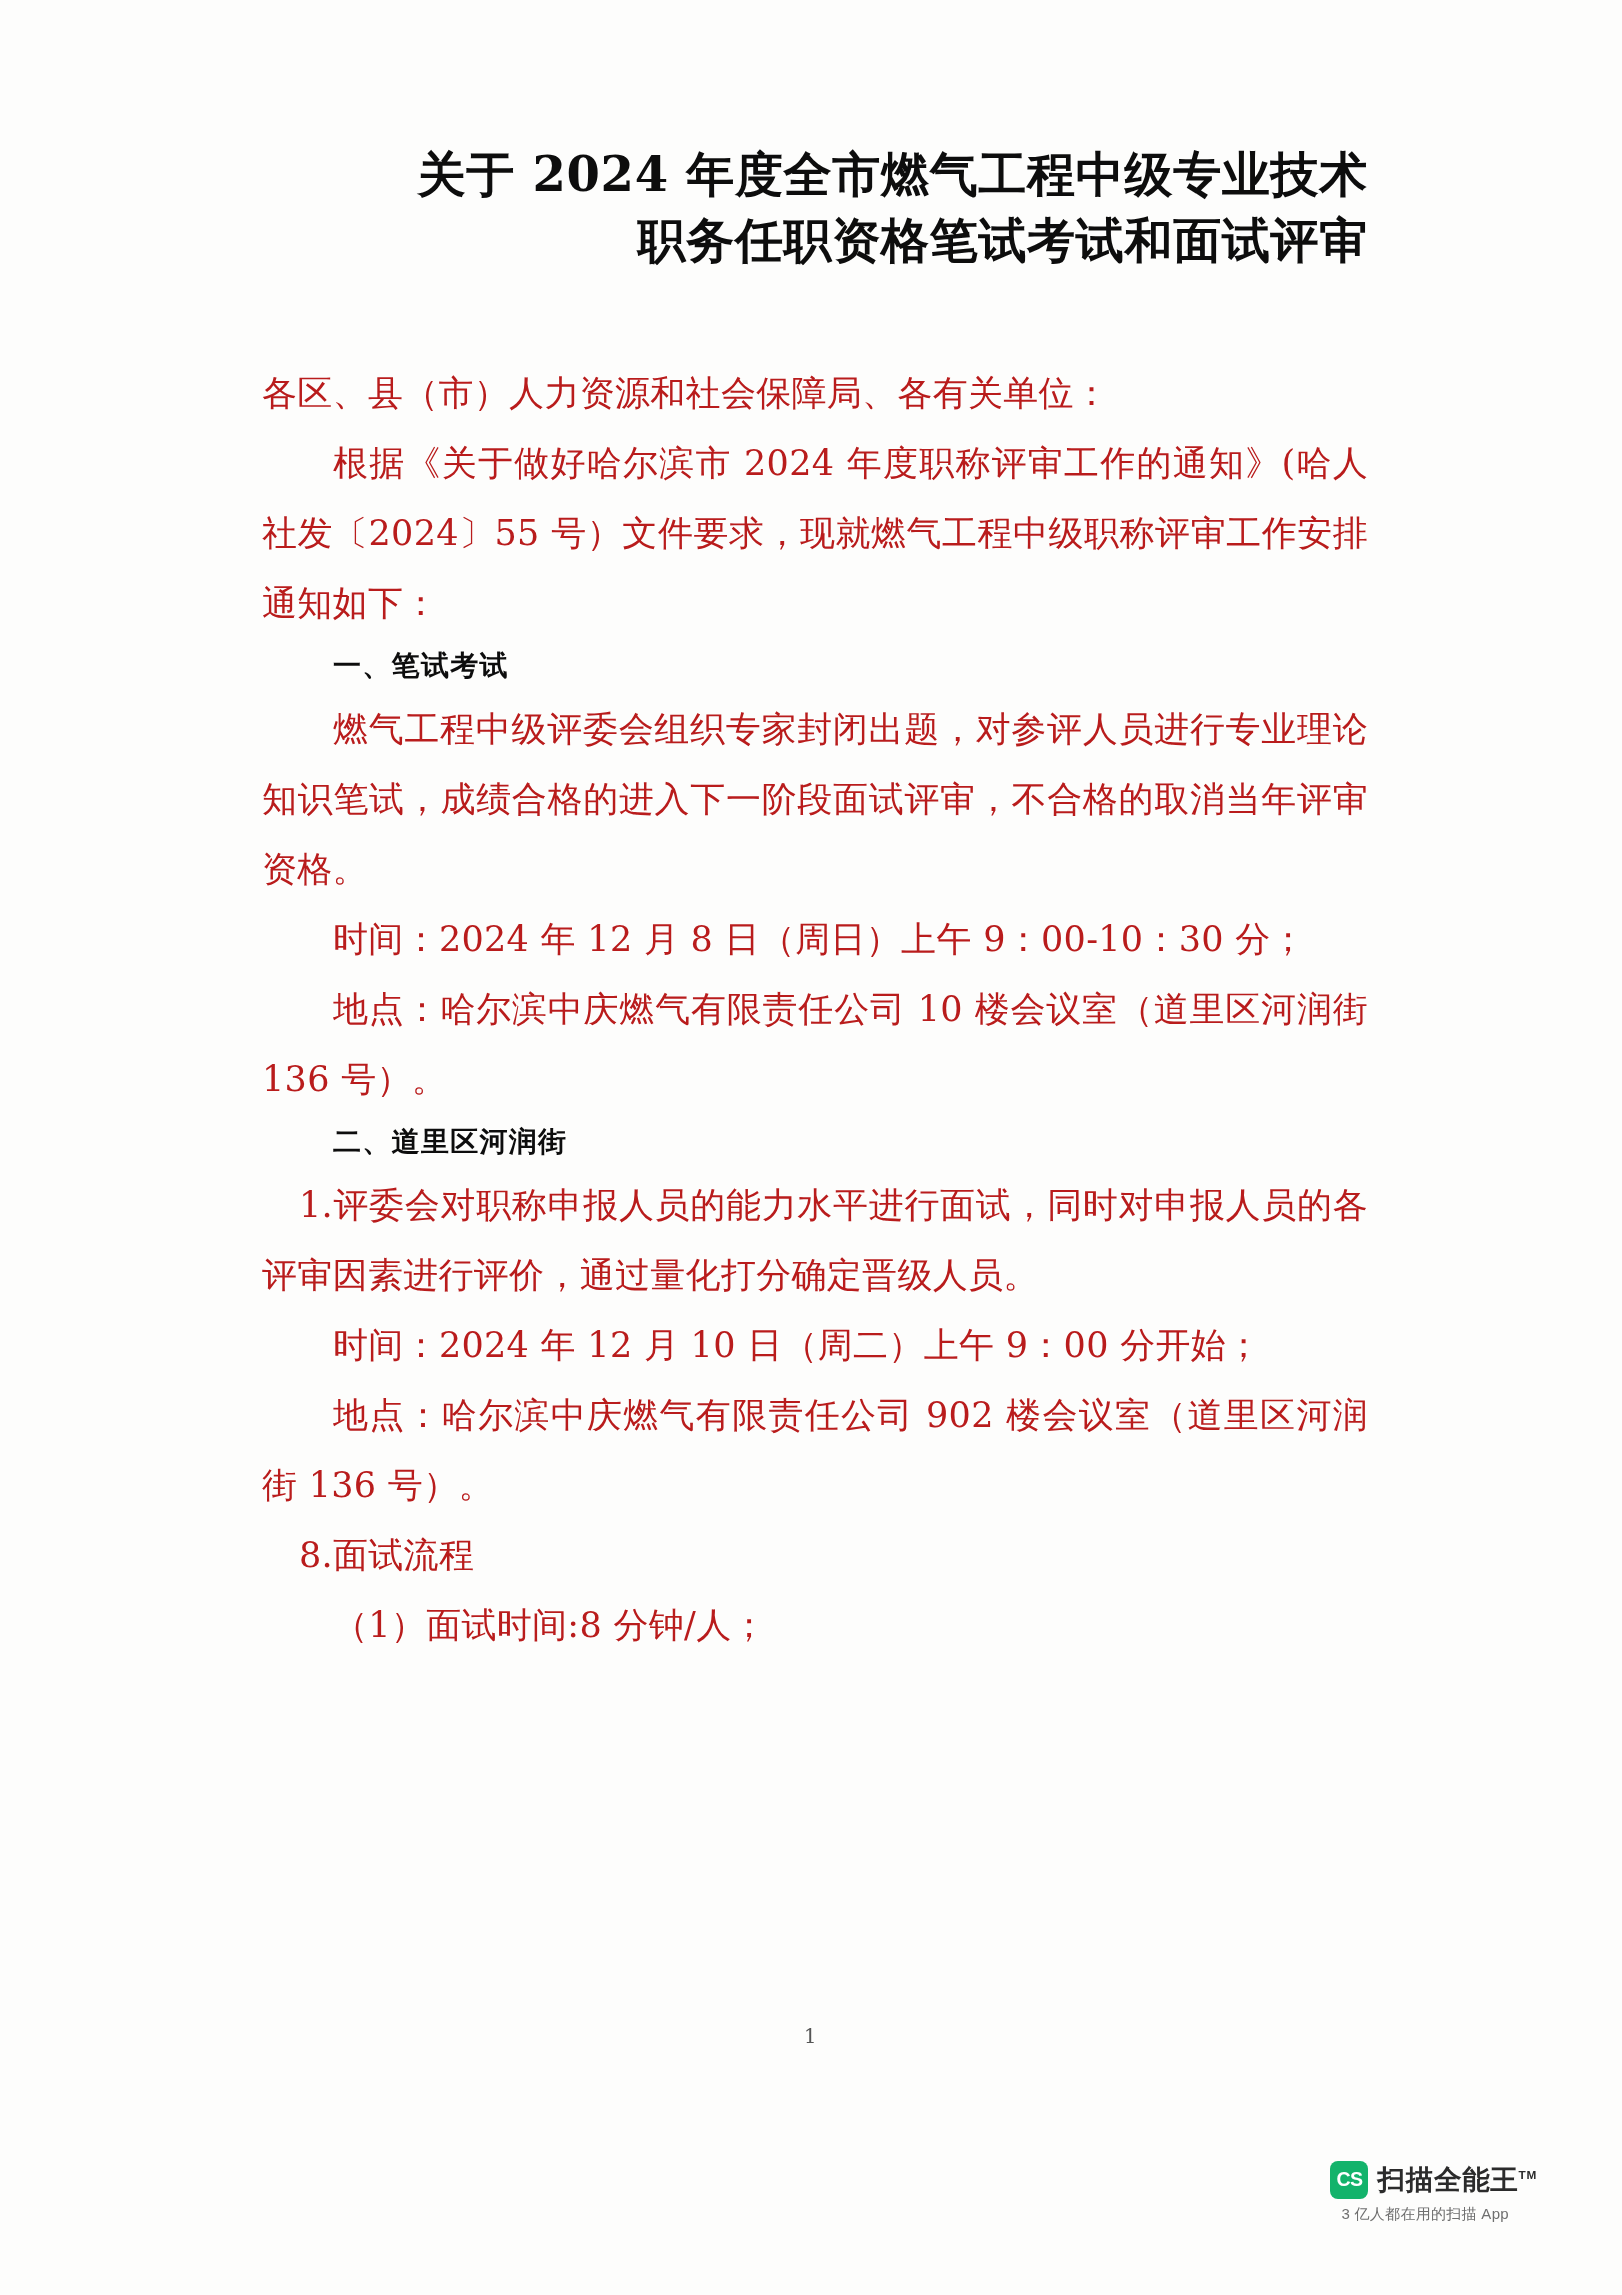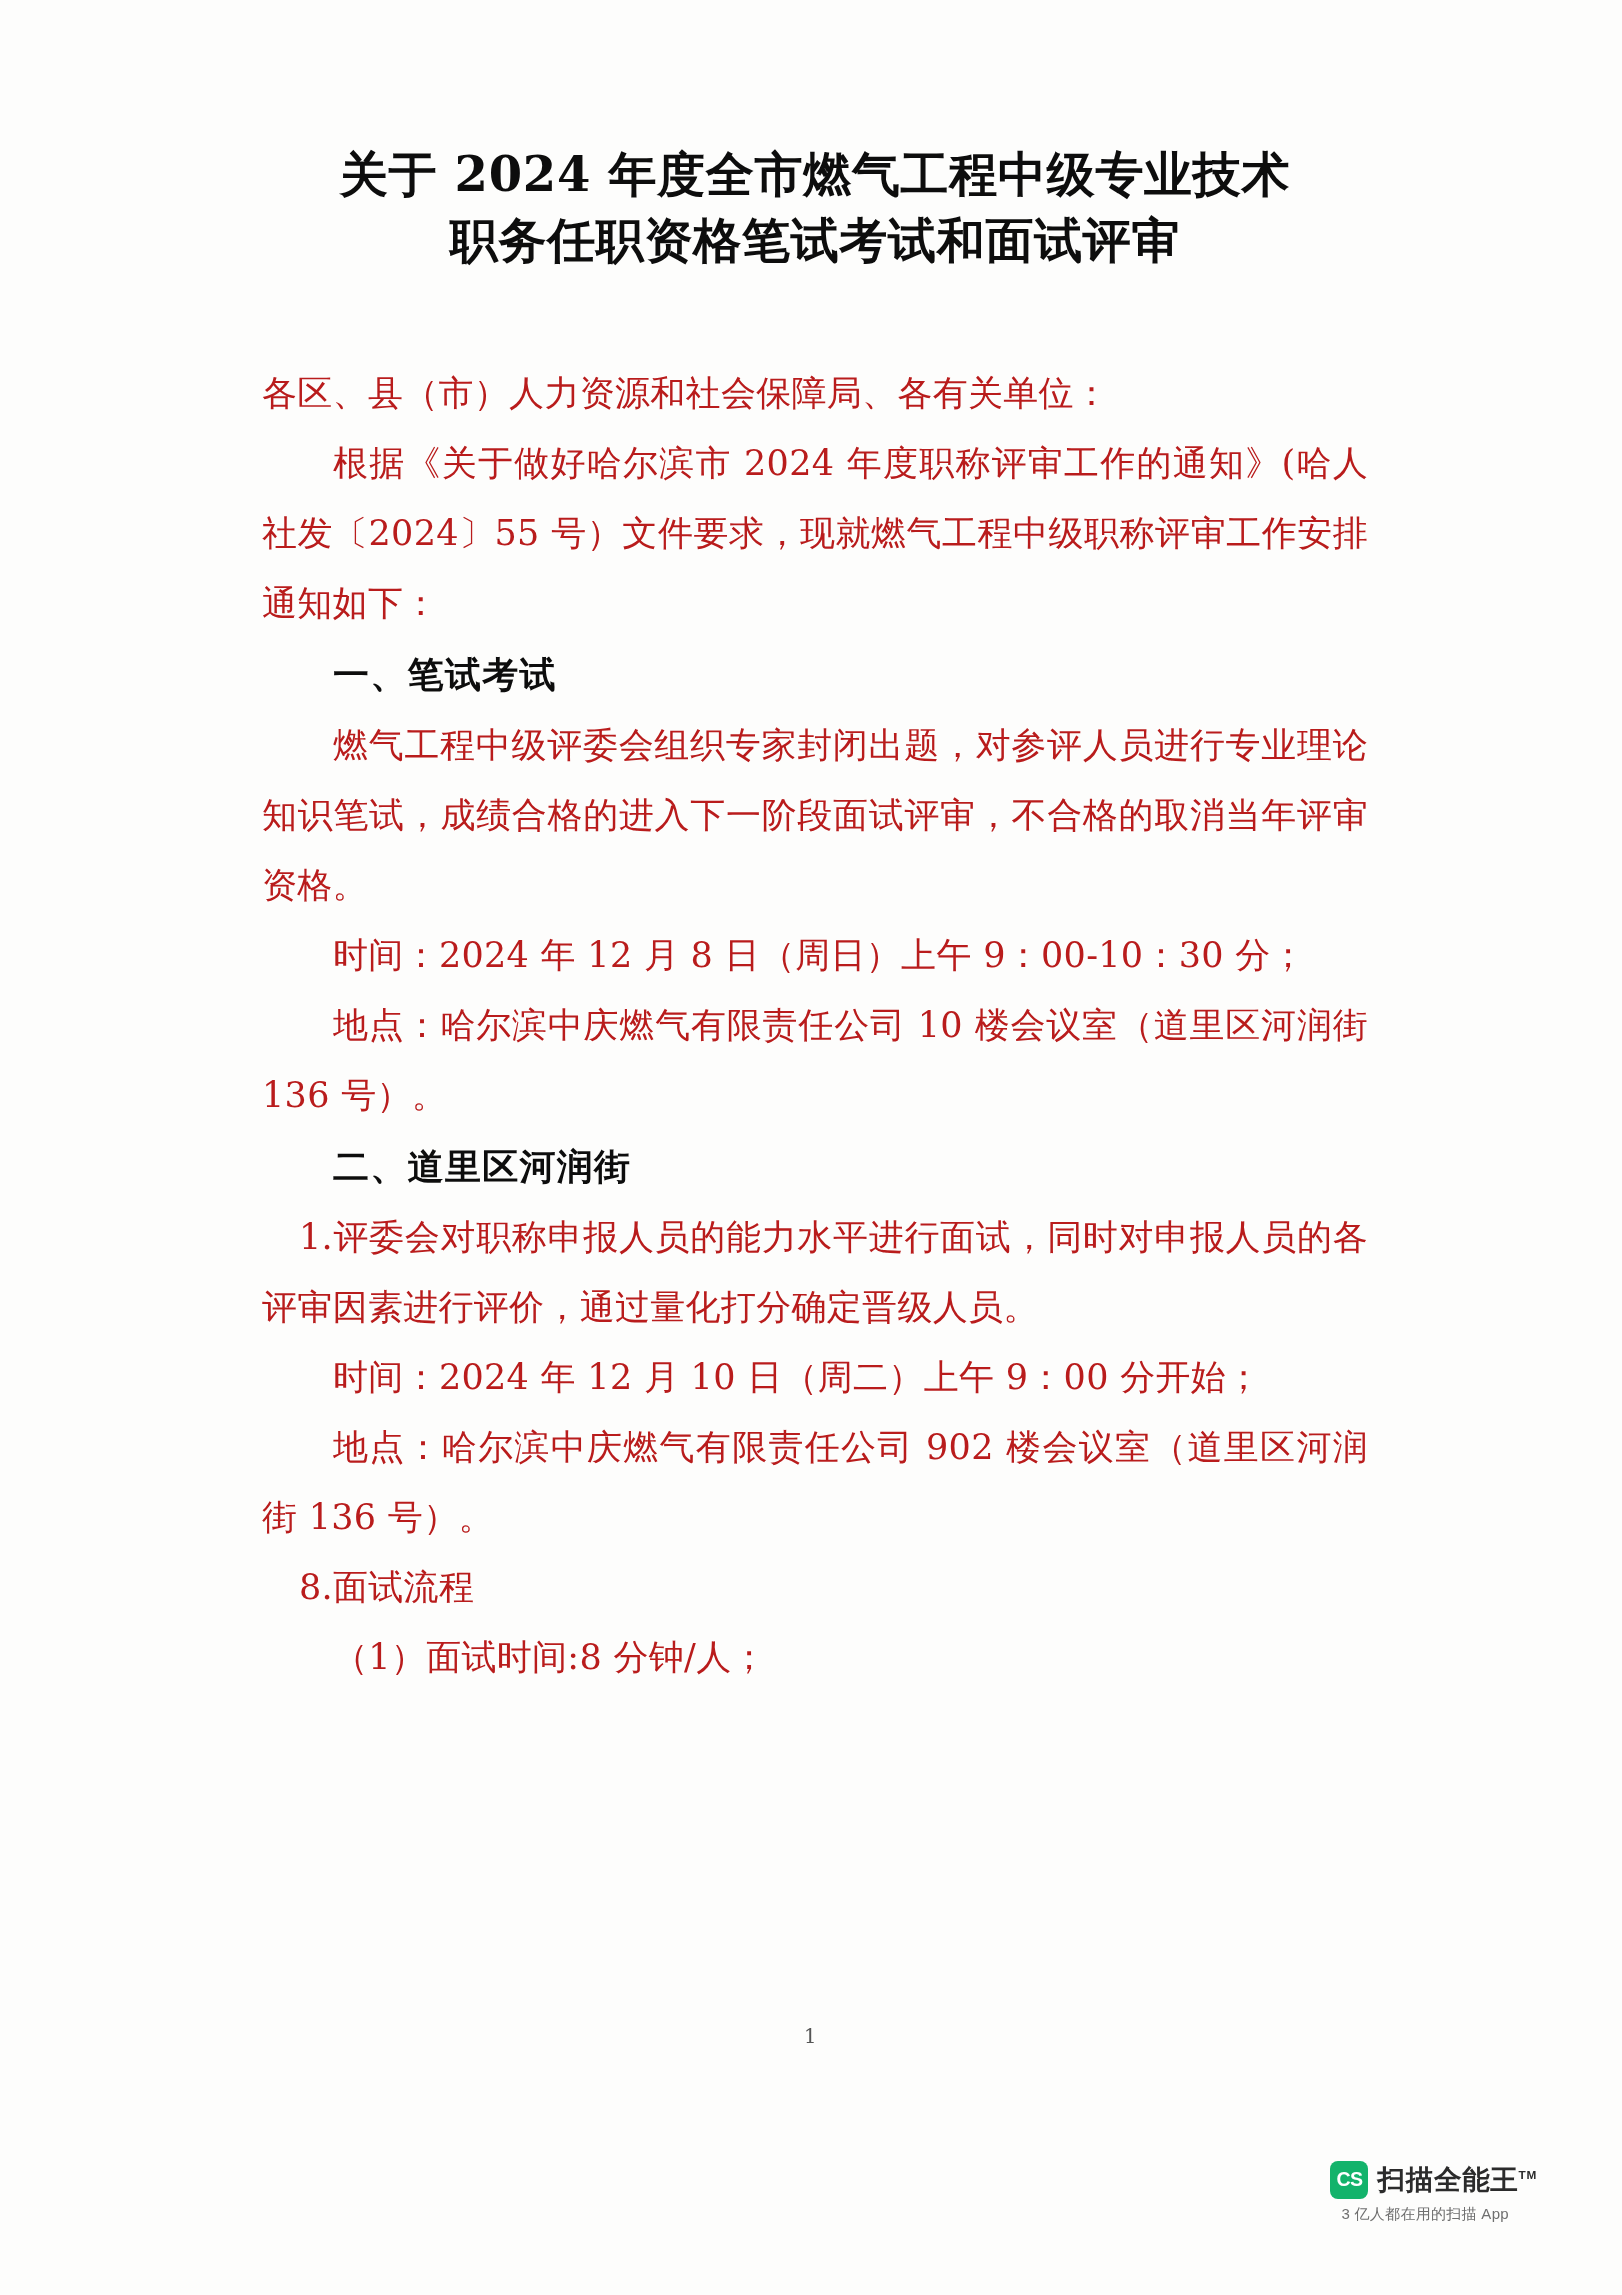--- a/index.html
+++ b/index.html
@@ -23,21 +23,21 @@
   }
 
   .doc-body {
     position: absolute;
     left: 262px;
     top: 141px;
     width: 1106px;
   }
 
   .doc-title {
-    text-align: center;
+    text-align: right;
     font-weight: bold;
     font-size: 48px;
     line-height: 1.38;
     letter-spacing: 0.7px;
     color: #0d0d0d;
     margin: 0 0 85px 0;
   }
   .doc-title .tline { display: block; white-space: nowrap; }
 
   .para {
@@ -46,21 +46,21 @@
     letter-spacing: 0.3px;
     color: #b91c1c;
     margin: 0;
     text-align: justify;
   }
   .indent-0 { text-indent: 0; }
   .indent-2 { text-indent: 71px; }
   .indent-1 { text-indent: 37px; }
 
   .section-head {
-    font-size: 36px;
+    font-size: 28px;
     font-weight: bold;
     line-height: 2.0;
     letter-spacing: 1.3px;
     text-indent: 71px;
     color: #0d0d0d;
     margin: 0;
   }
 
   .page-number {
     position: absolute;

